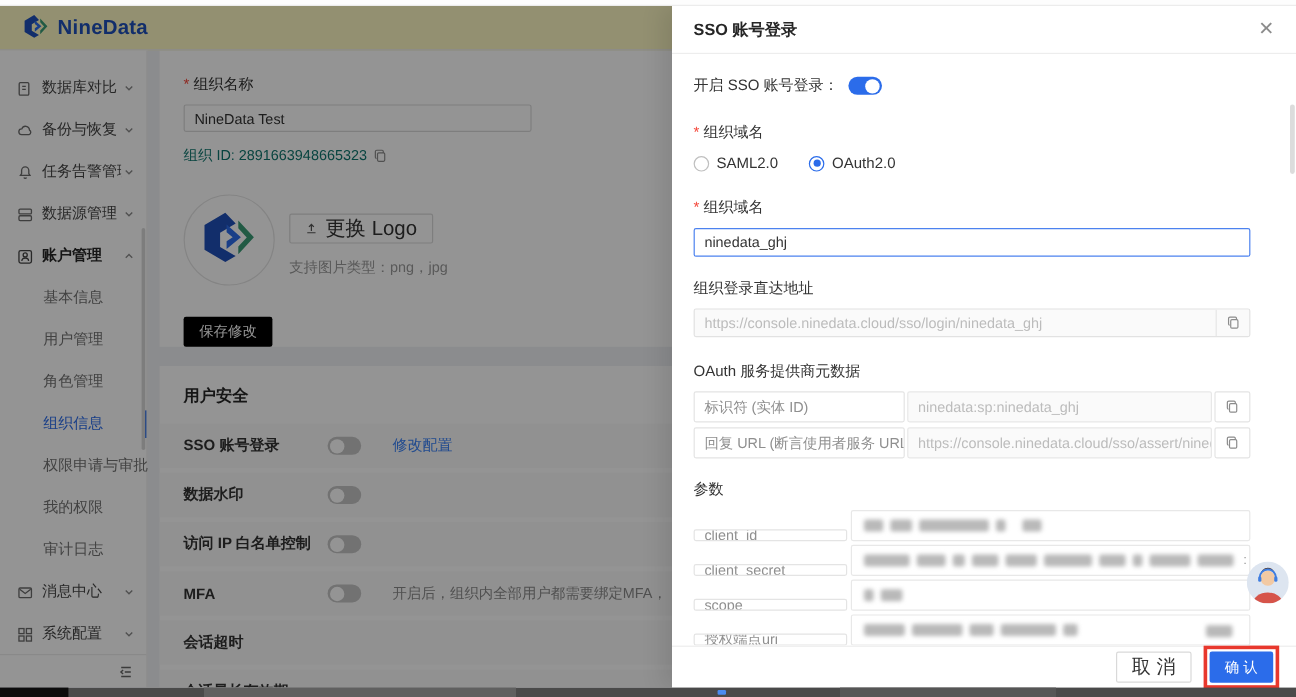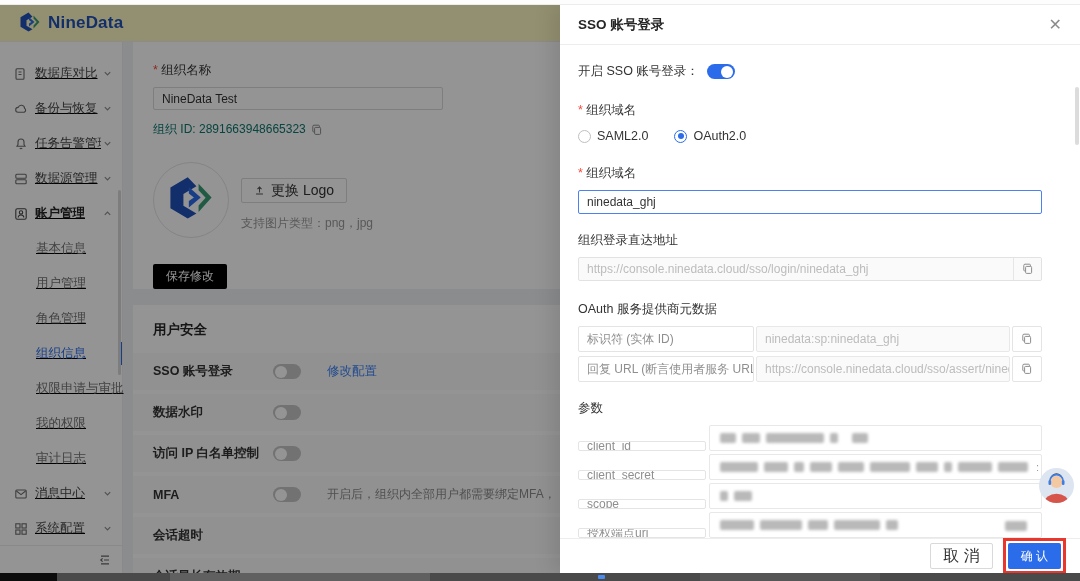--- a/index.html
+++ b/index.html
@@ -15,21 +15,21 @@
   .os-strip .seg-light2 { position:absolute; left:700px; top:0; width:180px; height:8px; background:#565656; }
   .os-strip .dot-blue { position:absolute; left:598px; top:2px; width:7px; height:4px; background:#4a8bf0; border-radius:1px; }
 
   
   .left-region { position:absolute; left:0; top:5px; width:560px; bottom:8px; background:#f0f2f5; overflow:hidden; }
   .appbar { position:absolute; left:0; top:0; width:100%; height:37px; background:#fef9c3; border-bottom:1px solid #f0f0f0; display:flex; align-items:center; padding-left:18px; z-index:2; }
   .brand { display:flex; align-items:center; gap:6px; }
   .brand-word { font-size:17px; font-weight:bold; color:#2050b8; letter-spacing:.2px; }
 
   .sidebar { position:absolute; left:0; top:37px; bottom:0; width:123px; background:#fff; border-right:1px solid #ededed; z-index:2; }
-  .side-list { padding-top:14px;text-decoration:underline; }
+  .side-list { padding-top:14px; }
   .side-item { position:relative; height:35px; display:flex; align-items:center; padding:0 10px 0 14px; color:#454545; font-size:12.5px; cursor:pointer; }
   .side-item .ic { width:14px; height:14px; margin-right:7px; color:#6b6b6b; flex:0 0 auto; }
   .side-item .lbl { flex:1; white-space:nowrap; overflow:hidden; }
   .side-item .chev { margin-left:2px; }
   .side-item.bold .lbl { font-weight:bold; color:#262626; }
   .side-sub { height:35px; display:flex; align-items:center; padding-left:36px; font-size:12.5px; color:#737373; position:relative; cursor:pointer; white-space:nowrap; }
   .side-sub.selected { color:#2b6cea; }
   .side-sub.selected::after { content:""; position:absolute; right:0; top:6px; bottom:6px; width:3px; background:#2b6cea; }
   .side-scrollthumb { position:absolute; right:1px; top:148px; width:3px; height:185px; background:#d8d8d8; border-radius:2px; }
   .side-footer { position:absolute; left:0; right:0; bottom:0; height:28px; border-top:1px solid #ededed; display:flex; align-items:center; justify-content:flex-end; padding-right:10px; color:#666; }
@@ -40,21 +40,21 @@
   .card-form { top:0; height:247px; padding:20px 0 0 20px; }
   .card-sec { top:263px; bottom:0; padding:16px 0 0 20px; overflow:hidden; }
 
   .field-label { font-size:12.5px; color:#333; margin-bottom:8px; }
   .req::before { content:"* "; color:#f5483b; }
   .text-input { width:290px; height:23px; border:1px solid #d9d9d9; border-radius:2px; padding:0 8px; font-size:12px; color:#333; background:#fff; font-family:inherit; }
   .orgid-line { display:flex; align-items:center; gap:5px; margin-top:11px; font-size:12px; color:#0f766e; }
   .logo-row { display:flex; align-items:flex-start; margin-top:24px; }
   .org-logo { width:76px; height:76px; border:1px solid #e4e4e4; border-radius:50%; display:flex; align-items:center; justify-content:center; background:#fff; }
   .logo-right { margin-left:12px; padding-top:16px; }
-  .btn-plain { display:inline-flex; align-items:center; gap:6px; height:25px; padding:0 12px; border:1px solid #d9d9d9; border-radius:2px; background:#fff; font-size:14px; color:#333; cursor:pointer; font-family:inherit; }
+  .btn-plain { display:inline-flex; align-items:center; gap:6px; height:25px; padding:0 12px; border:1px solid #d9d9d9; border-radius:2px; background:#fff; font-size:17px; color:#333; cursor:pointer; font-family:inherit; }
   .hint { margin-top:12px; font-size:12px; color:#9a9a9a; }
   .btn-primary { height:25px; padding:0 13px; background:#000000; color:#fff; border:none; border-radius:2px; font-size:12px; cursor:pointer; font-family:inherit; }
   .save-btn { margin-top:26px; }
 
   .sec-title { font-size:13.5px; font-weight:bold; color:#262626; margin-bottom:14px; }
   .sec-row { height:37px; margin-bottom:4px; background:#fafafa; display:flex; align-items:center; padding-left:20px; margin-left:-20px; padding-right:8px; }
   .sec-row .rl { width:120px; font-size:12.5px; color:#333; font-weight:bold; flex:0 0 auto; }
   .sec-row .link { font-size:12.5px; color:#3b82f6; margin-left:26px; cursor:pointer; }
   .sec-row .desc { font-size:12px; color:#8a8a8a; margin-left:26px; white-space:nowrap; overflow:hidden; }
 

